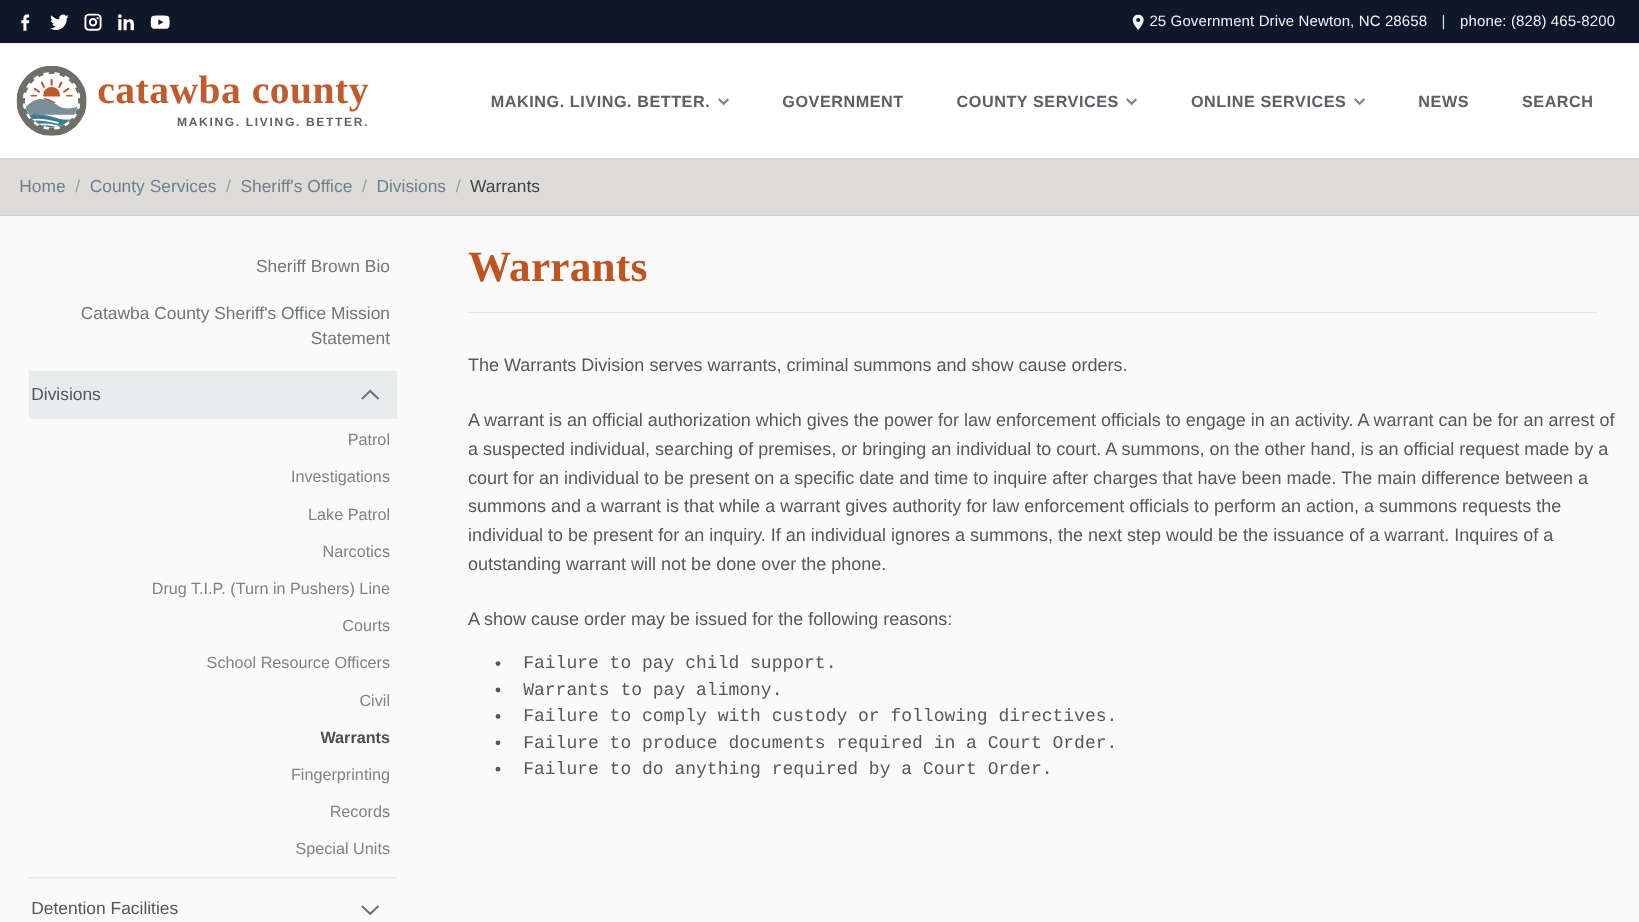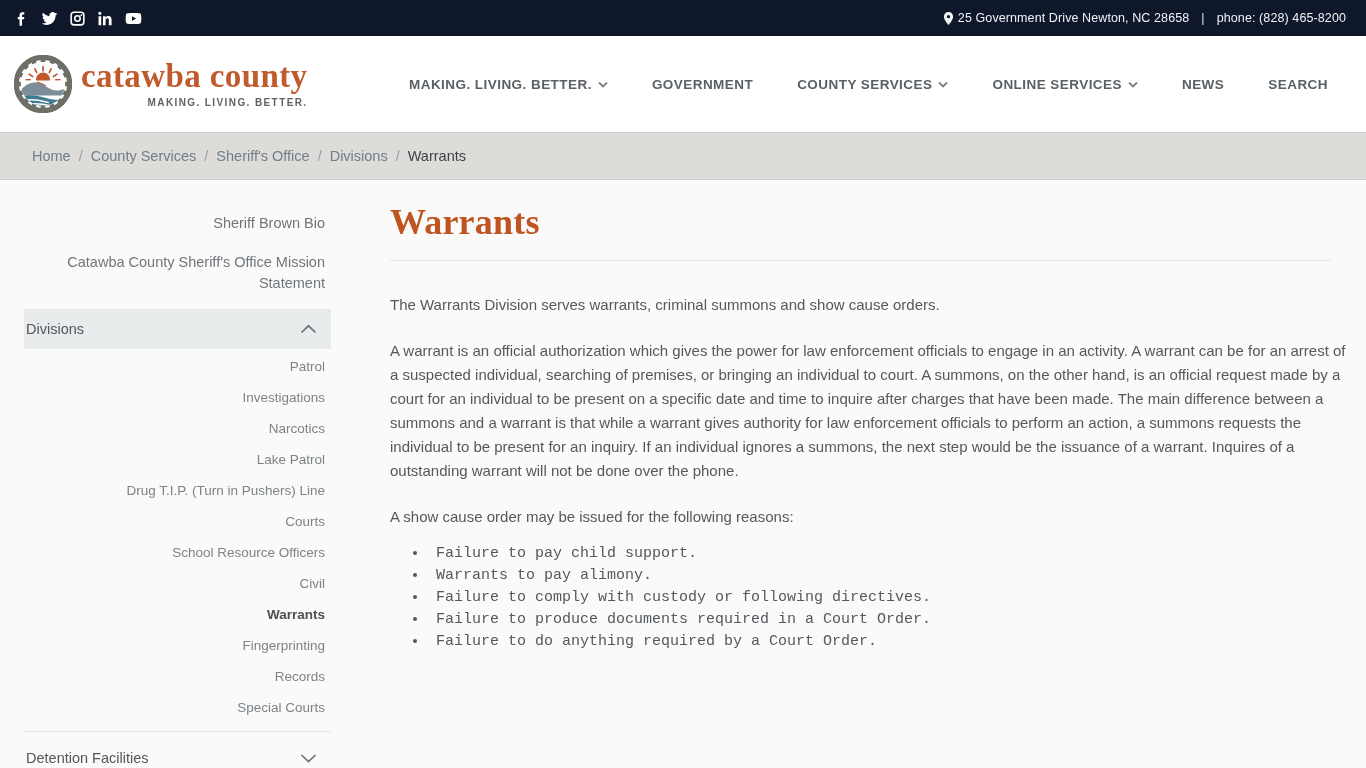--- a/index.html
+++ b/index.html
@@ -108,21 +108,21 @@
   .navitem .caret svg { display:block; stroke:#7b8186; }
 
   
   .crumbbar {
     height: 48px;
     background: #dddcd8;
     border-top: 1px solid #d2d1cd;
     border-bottom: 1px solid #cfcecb;
     display: flex;
     align-items: center;
-    padding: 0 32px;
+    padding: 0 16px;
   }
   .crumbs { display: flex; align-items: center; font-size: 14.5px; }
   .crumb {
     color: #6e7e8b;
     cursor: pointer;
   }
   .crumb.current { color: #3d4347; cursor: default; }
   .crumb-sep { color: #9aa0a3; margin: 0 8px; }
 
   
@@ -376,30 +376,30 @@
       <span class="title">Divisions</span>
       <span>
         <svg width="17" height="10" viewBox="0 0 17 10" fill="none" stroke-width="1.7">
             <path d="M1.5 8.5 L8.5 1.8 L15.5 8.5"></path>
           </svg>
       </span>
     </div>
 
     <a class="side-sub">Patrol</a>
     <a class="side-sub">Investigations</a>
+    <a class="side-sub">Lake Patrol</a>
     <a class="side-sub">Narcotics</a>
-    <a class="side-sub">Lake Patrol</a>
     <a class="side-sub">Drug T.I.P. (Turn in Pushers) Line</a>
     <a class="side-sub">Courts</a>
     <a class="side-sub">School Resource Officers</a>
     <a class="side-sub">Civil</a>
     <a class="side-sub active">Warrants</a>
     <a class="side-sub">Fingerprinting</a>
     <a class="side-sub">Records</a>
-    <a class="side-sub">Special Courts</a>
+    <a class="side-sub">Special Units</a>
 
     <div class="side-divider"></div>
 
     <div class="side-section" style="background:transparent;">
       <span class="title">Detention Facilities</span>
       <span>
         <svg width="17" height="10" viewBox="0 0 17 10" fill="none" stroke-width="1.7">
             <path d="M1.5 2 L8.5 8.5 L15.5 2"></path>
           </svg>
       </span>

